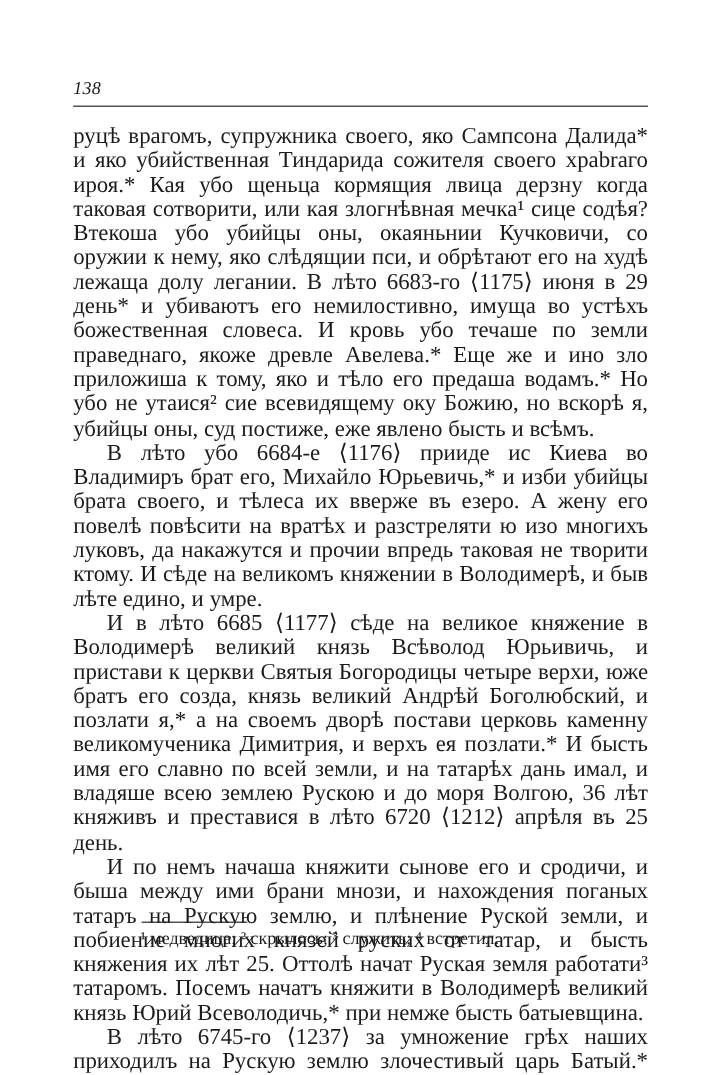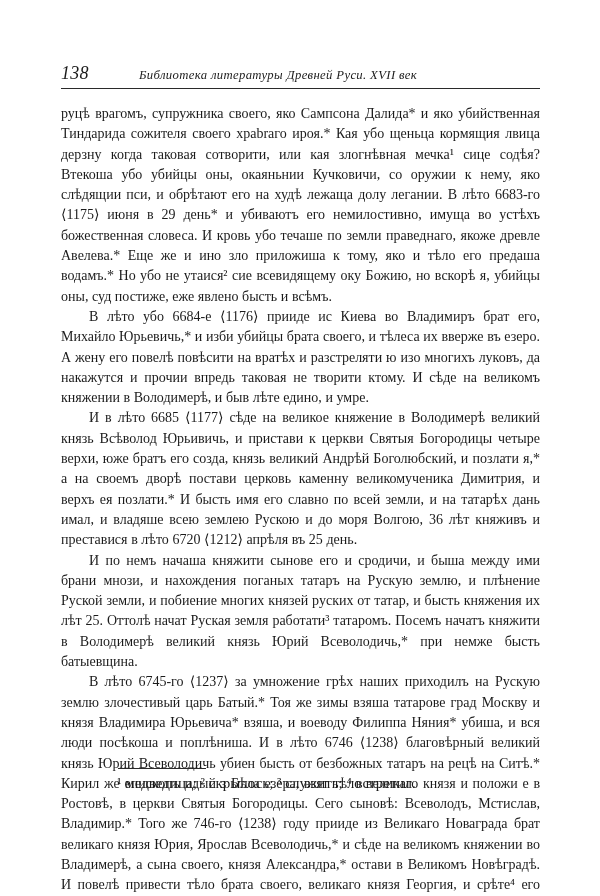--- a/index.html
+++ b/index.html
@@ -29,21 +29,21 @@
     position: absolute;
     left: 61px;
     top: 60px;
     width: 479px;
     height: 22px;
     display: flex;
     align-items: flex-end;
   }
   .folio {
     font-style: italic;
-    font-size: 18px;
+    font-size: 15px;
     letter-spacing: 0.2px;
     line-height: 1;
     width: 78px;
     flex: 0 0 78px;
   }
   .head-title {
     font-style: italic;
     font-size: 12.7px;
     line-height: 1;
     letter-spacing: 0.35px;
@@ -60,21 +60,21 @@
 
   
   .textblock {
     position: absolute;
     left: 61px;
     top: 104px;
     width: 479px;
   }
   .para {
     margin: 0;
-    font-size: 14px;
+    font-size: 19px;
     line-height: 20.3px;
     text-align: justify;
     text-justify: inter-word;
     text-indent: 28px;
     hyphens: manual;
     word-spacing: 0.1px;
   }
   .para.first {
     text-indent: 0;
   }
@@ -99,21 +99,20 @@
     color: #1b1b1b;
   }
 </style>
 </head>
 <body>
 
 <div class="page">
 
   <div class="running-head">
     <span class="folio">138</span>
-    <span class="head-title">Библиотека литературы Древней Руси. XVII век</span>
   </div>
   <div class="head-rule"></div>
 
   <div class="textblock">
     <p class="para first">руцѣ врагомъ, супружника своего, яко Сампсона Далида* и яко убийственная Тиндарида сожителя своего храbraго ироя.* Кая убо щеньца кормящия лвица дерзну когда таковая сотворити, или кая злогнѣвная мечка¹ сице содѣя? Втекоша убо убийцы оны, окаяньнии Кучковичи, со оружии к нему, яко слѣдящии пси, и обрѣтают его на худѣ лежаща долу легании. В лѣто 6683-го ⟨1175⟩ июня в 29 день* и убиваютъ его немилостивно, имуща во устѣхъ божественная словеса. И кровь убо течаше по земли праведнаго, якоже древле Авелева.* Еще же и ино зло приложиша к тому, яко и тѣло его предаша водамъ.* Но убо не утаися² сие всевидящему оку Божию, но вскорѣ я, убийцы оны, суд постиже, еже явлено бысть и всѣмъ.</p>
     <p class="para">В лѣто убо 6684-е ⟨1176⟩ прииде ис Киева во Владимиръ брат его, Михайло Юрьевичь,* и изби убийцы брата своего, и тѣлеса их вверже въ езеро. А жену его повелѣ повѣсити на вратѣх и разстреляти ю изо многихъ луковъ, да накажутся и прочии впредь таковая не творити ктому. И сѣде на великомъ княжении в Володимерѣ, и быв лѣте едино, и умре.</p>
     <p class="para">И в лѣто 6685 ⟨1177⟩ сѣде на великое княжение в Володимерѣ великий князь Всѣволод Юрьивичь, и пристави к церкви Святыя Богородицы четыре верхи, юже братъ его созда, князь великий Андрѣй Боголюбский, и позлати я,* а на своемъ дворѣ постави церковь каменну великомученика Димитрия, и верхъ ея позлати.* И бысть имя его славно по всей земли, и на татарѣх дань имал, и владяше всею землею Рускою и до моря Волгою, 36 лѣт княживъ и преставися в лѣто 6720 ⟨1212⟩ апрѣля въ 25 день.</p>
     <p class="para">И по немъ начаша княжити сынове его и сродичи, и быша между ими брани мнози, и нахождения поганых татаръ на Рускую землю, и плѣнение Руской земли, и побиение многих князей руских от татар, и бысть княжения их лѣт 25. Оттолѣ начат Руская земля работати³ татаромъ. Посемъ начатъ княжити в Володимерѣ великий князь Юрий Всеволодичь,* при немже бысть батыевщина.</p>
     <p class="para">В лѣто 6745-го ⟨1237⟩ за умножение грѣх наших приходилъ на Рускую землю злочестивый царь Батый.* Тоя же зимы взяша татарове град Москву и князя Владимира Юрьевича* взяша, и воеводу Филиппа Няния* убиша, и вся люди посѣкоша и поплѣниша. И в лѣто 6746 ⟨1238⟩ благовѣрный великий князь Юрий Всеволодичь убиен бысть от безбожных татаръ на рецѣ на Ситѣ.* Кирил же епископъ идый з Бѣла езера, взят тѣло великаго князя и положи е в Ростовѣ, в церкви Святыя Богородицы. Сего сыновѣ: Всеволодъ, Мстислав, Владимир.* Того же 746-го ⟨1238⟩ году прииде из Великаго Новаграда брат великаго князя Юрия, Ярослав Всеволодичь,* и сѣде на великомъ княжении во Владимерѣ, а сына своего, князя Александра,* остави в Великомъ Новѣградѣ. И повелѣ привести тѣло брата своего, великаго князя Георгия, и срѣте⁴ его самъ и весь градъ. Сей убо великий князь Георгий Новградъ Нижней созда и монастырь Пресвятыя</p>
   </div>

